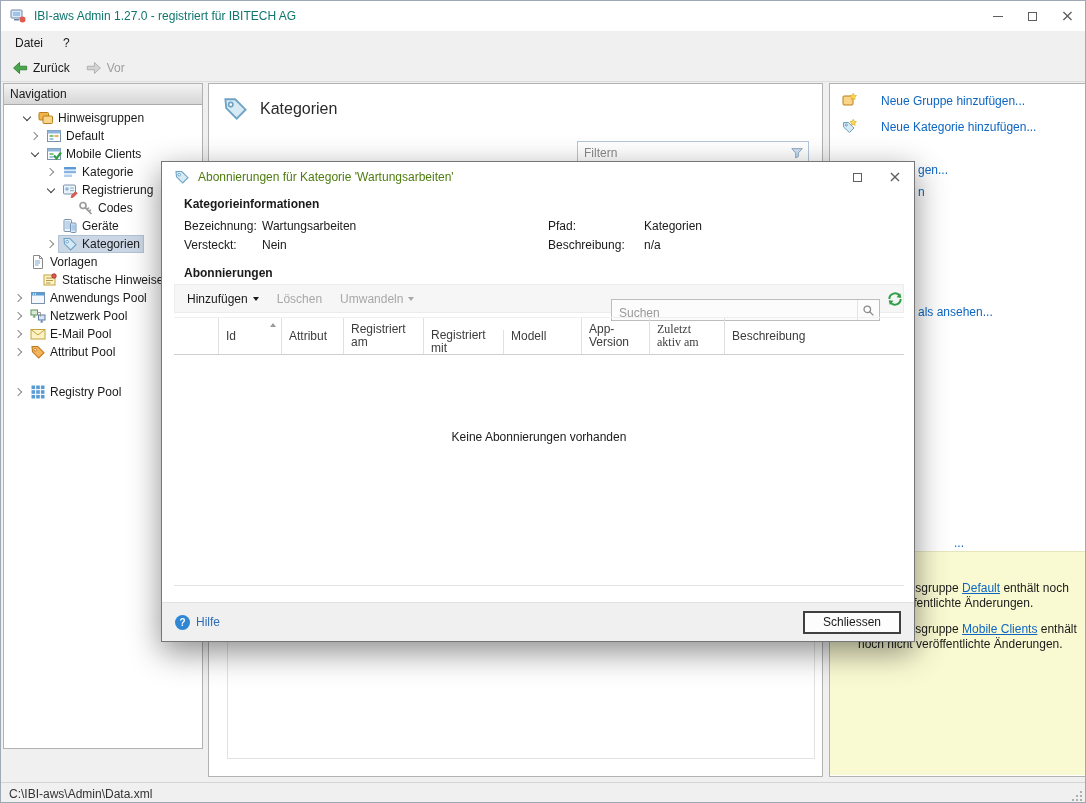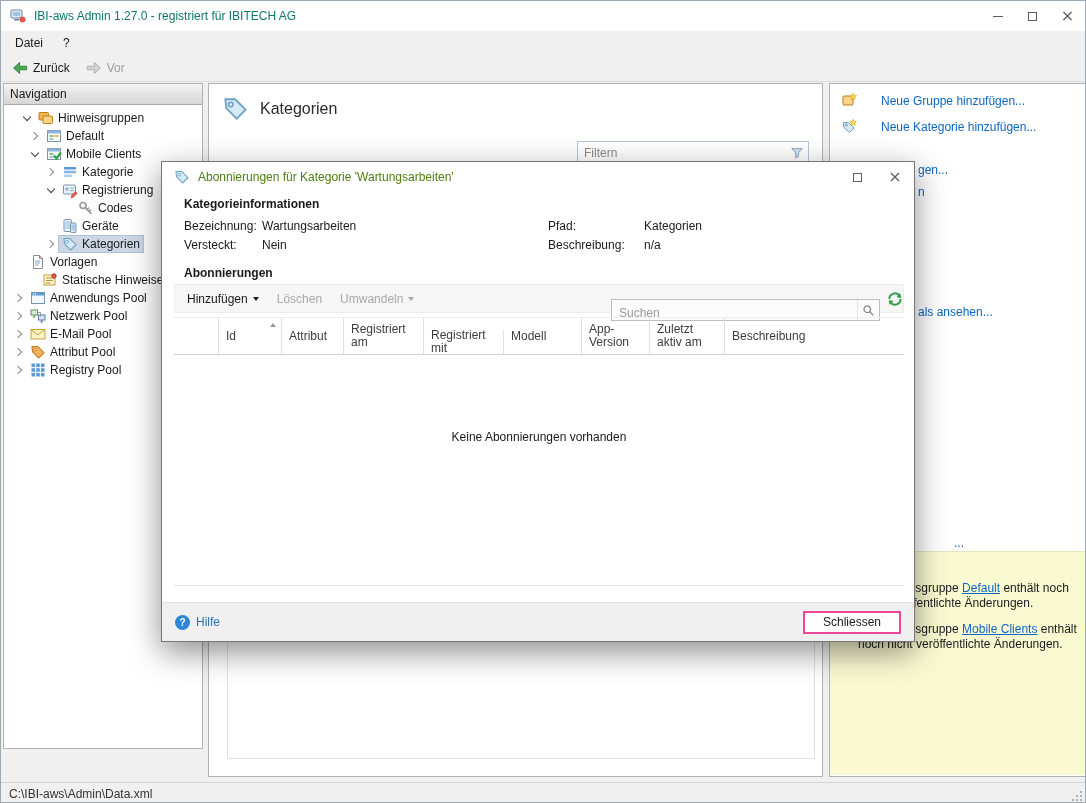--- a/index.html
+++ b/index.html
@@ -86,21 +86,21 @@
   .subs-table{position:absolute;left:12px;top:155px;width:730px;height:269px;border-top:1px solid #efefef;border-bottom:1px solid #e3e3e3}
   .table-header{display:flex;height:37px;border-bottom:1px solid #cfcfcf}
   .th{position:relative;display:flex;align-items:center;padding:2px 7px;border-right:1px solid #e0e0e0;color:#3c3c3c;flex:none}
   .th:last-child{border-right:none}
   .th-label{line-height:13px}
   .sort-asc{position:absolute;right:5px;top:5px;width:0;height:0;border-left:3.5px solid transparent;border-right:3.5px solid transparent;border-bottom:4.5px solid #9a9a9a}
   .empty-text{text-align:center;margin-top:75px;color:#1a1a1a}
   .dlg-footer{position:absolute;left:0;right:0;bottom:0;height:39px;background:#f0f0f0;border-top:1px solid #e0e0e0;display:flex;align-items:center;padding:0 13px}
   .help{display:flex;align-items:center;gap:6px;color:#2e6db5;cursor:pointer}
   .help-icon{width:15px;height:15px;border-radius:50%;background:#2e86d4;color:#fff;font-size:10px;font-weight:bold;display:flex;align-items:center;justify-content:center;flex:none}
-  .btn-close-dialog{margin-left:auto;width:98px;height:23px;background:#fdfdfd;border:2px solid #ec4899;display:flex;align-items:center;justify-content:center;cursor:pointer}
+  .btn-close-dialog{margin-left:auto;width:98px;height:23px;background:#fdfdfd;border:2px solid #404040;display:flex;align-items:center;justify-content:center;cursor:pointer}
 
   
   .statusbar{position:absolute;left:0;top:781px;right:0;height:22px;background:#f0f0f0;border-top:1px solid #d4d4d4;display:flex;align-items:center;padding-left:8px;color:#333}
   .grip{position:absolute;right:2px;bottom:2px;width:13px;height:13px}
 </style>
 </head>
 <body>
 
 <div id="app">
 
@@ -336,21 +336,21 @@
           <span class="node">
             <span class="ticon">
               <svg viewBox="0 0 16 16">
                 <path d="M2 2.5h5.8L14 8.7l-5.3 5.3L2.5 7.8z" fill="#f5b35c" stroke="#c07c1f" stroke-width="1.1"></path>
                 <circle cx="5.2" cy="5.7" r="1.3" fill="#fff" stroke="#c07c1f"></circle>
               </svg>
             </span>
             <span class="tlabel">Attribut Pool</span>
           </span>
         </div>
-        <div class="tree-row" style="padding-left: 8px;">
+        <div class="tree-row" style="padding-left: 8px; margin-top: 22px;">
           <span class="expander collapsed"></span>
           <span class="node">
             <span class="ticon">
               <svg viewBox="0 0 16 16">
                 <g fill="#5b9bd5">
                   <rect x="1.5" y="1.5" width="3.6" height="3.6"></rect>
                   <rect x="6.2" y="1.5" width="3.6" height="3.6"></rect>
                   <rect x="10.9" y="1.5" width="3.6" height="3.6"></rect>
                   <rect x="1.5" y="6.2" width="3.6" height="3.6"></rect>
                   <rect x="6.2" y="6.2" width="3.6" height="3.6"></rect>
@@ -503,21 +503,21 @@
           </div>
           <div class="th" style="width: 80px; margin-top: 12px;">
             <span class="th-label">Registriert mit</span>
           </div>
           <div class="th" style="width: 78px;">
             <span class="th-label">Modell</span>
           </div>
           <div class="th" style="width: 68px;">
             <span class="th-label">App-Version</span>
           </div>
-          <div class="th" style="width: 75px;">
+          <div class="th" style="width: 75px; font-family: Liberation Serif, serif;">
             <span class="th-label">Zuletzt aktiv am</span>
           </div>
           <div class="th" style="flex: 1 1 0%;">
             <span class="th-label">Beschreibung</span>
           </div>
         </div>
       <div class="empty-text">Keine Abonnierungen vorhanden</div>
     </div>
 
     <div class="dlg-footer">

